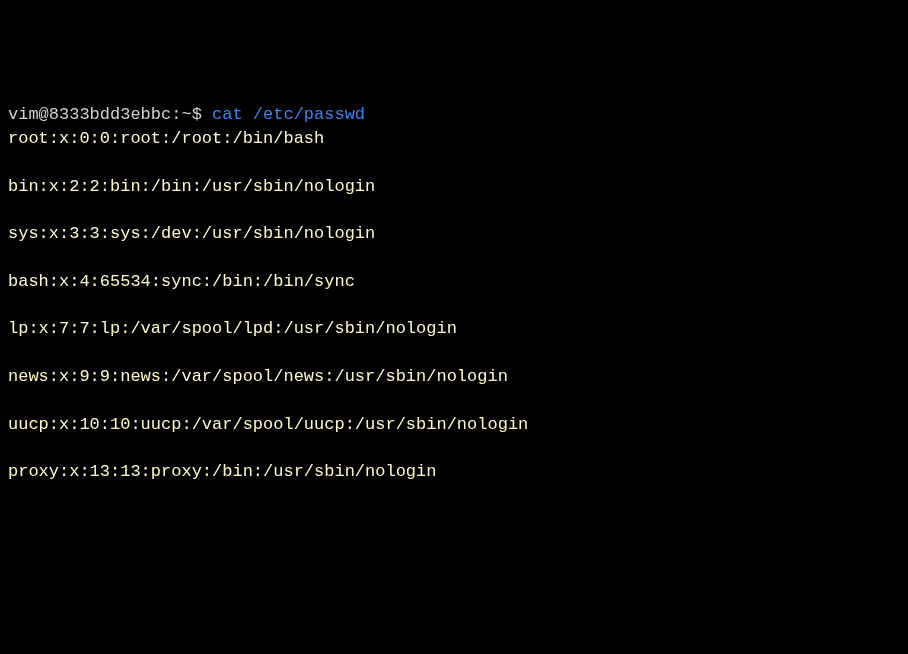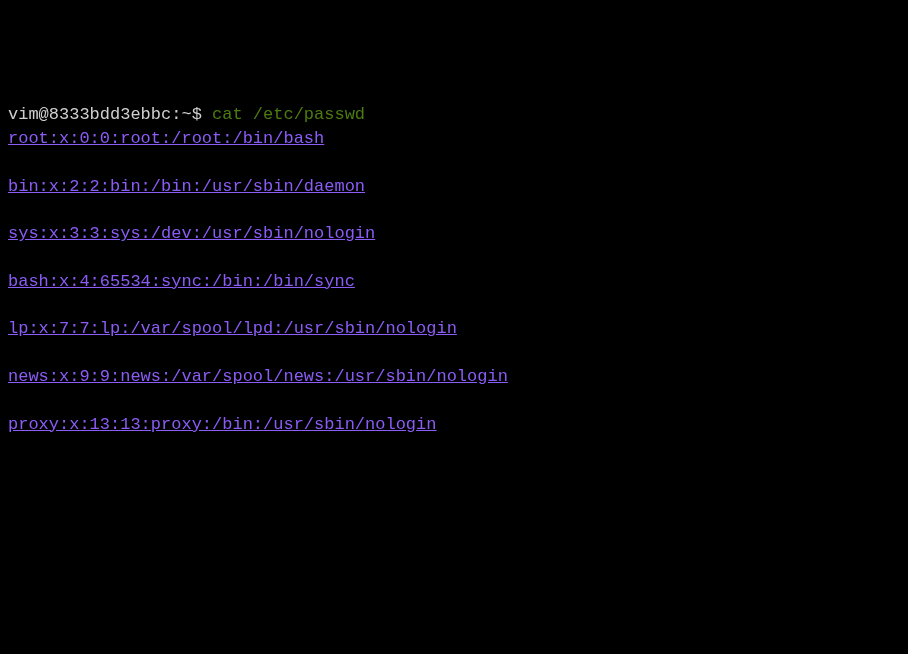--- a/index.html
+++ b/index.html
@@ -16,40 +16,40 @@
       padding: 8px;
       width: 908px;
       height: 654px;
       overflow: hidden;
       white-space: pre;
     }
     .prompt {
       color: #d0d0d0;
     }
     .command {
-      color: #4d7c0f;
+      color: #3b82f6;
       margin-top: 44px;
     }
     .output-line {
-      color: #8b5cf6;
-      text-decoration: underline;
+      color: #fef9c3;
     }
   </style>
 </head>
 <body>
 
 
 
 <div><span class="prompt">vim@8333bdd3ebbc:~$ </span><span class="command">cat /etc/passwd</span>
 <div class="output-line">root:x:0:0:root:/root:/bin/bash</div>
-<div class="output-line">bin:x:2:2:bin:/bin:/usr/sbin/daemon</div>
+<div class="output-line">bin:x:2:2:bin:/bin:/usr/sbin/nologin</div>
 <div class="output-line">sys:x:3:3:sys:/dev:/usr/sbin/nologin</div>
 <div class="output-line">bash:x:4:65534:sync:/bin:/bin/sync</div>
 <div class="output-line">lp:x:7:7:lp:/var/spool/lpd:/usr/sbin/nologin</div>
 <div class="output-line">news:x:9:9:news:/var/spool/news:/usr/sbin/nologin</div>
+<div class="output-line">uucp:x:10:10:uucp:/var/spool/uucp:/usr/sbin/nologin</div>
 <div class="output-line">proxy:x:13:13:proxy:/bin:/usr/sbin/nologin</div>
 
 
 
 
 
 
 
 
 

